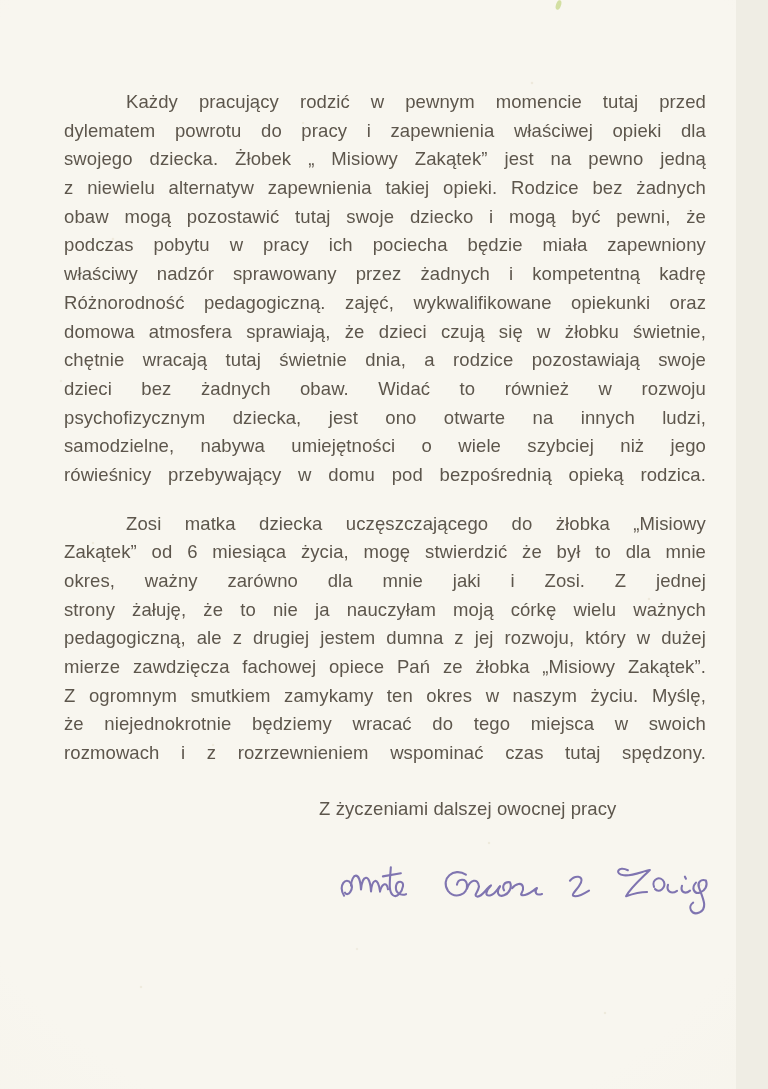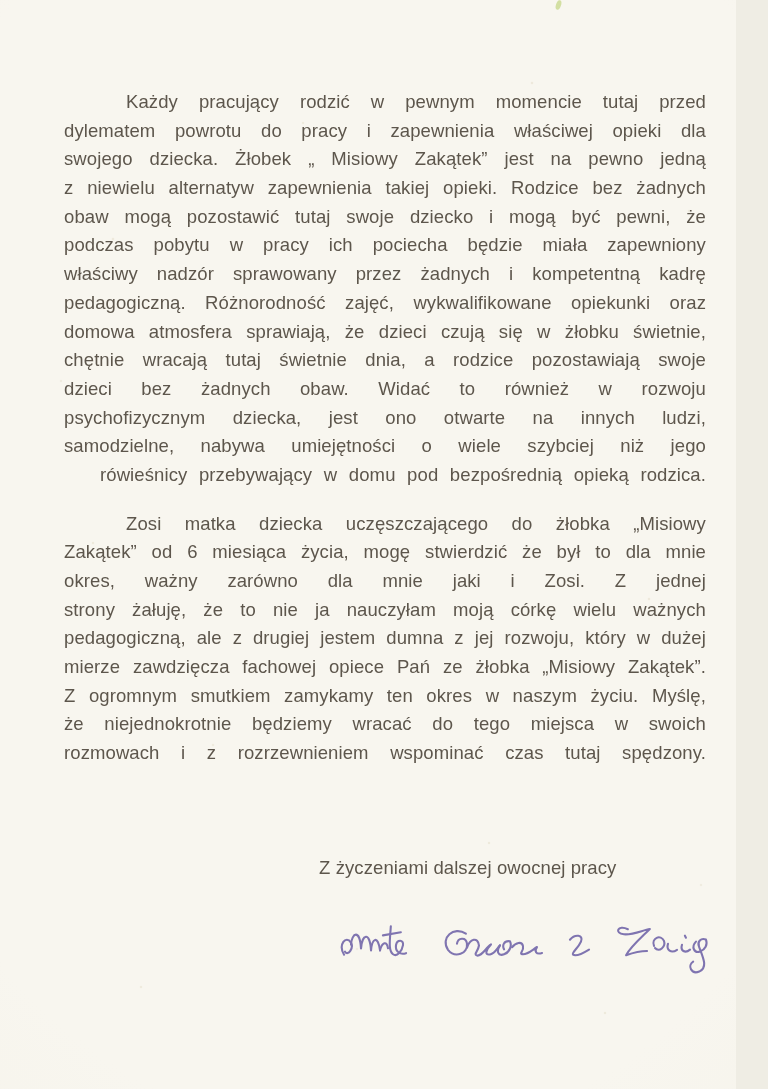--- a/index.html
+++ b/index.html
@@ -63,23 +63,23 @@
     letter-spacing: 0.1px;
   }
   .paragraph-2 { margin-top: 20px; }
   .line { height: 28.7px; }
   .jline {
     display: flex;
     justify-content: space-between;
   }
   .jline span { display: block; white-space: nowrap; }
   .indent { padding-left: 62px; }
-  .plain { text-align: right; margin-left: 36px; }
+  .plain { text-align: right; }
   .closing-line {
-    margin-top: 86px;
+    margin-top: 27px;
     margin-left: 255px;
     font-size: 18.5px;
     height: 28.7px;
   }
   .signature {
     margin-top: 20px;
     margin-left: 270px;
     width: 408px;
     height: 86px;
     transform: rotate(-0.5deg);
@@ -168,22 +168,22 @@
           <span>właściwy</span>
           <span>nadzór</span>
           <span>sprawowany</span>
           <span>przez</span>
           <span>żadnych</span>
           <span>i</span>
           <span>kompetentną</span>
           <span>kadrę</span>
         </div>
       <div class="line jline">
+          <span>Różnorodność</span>
           <span>pedagogiczną.</span>
-          <span>Różnorodność</span>
           <span>zajęć,</span>
           <span>wykwalifikowane</span>
           <span>opiekunki</span>
           <span>oraz</span>
         </div>
       <div class="line jline">
           <span>domowa</span>
           <span>atmosfera</span>
           <span>sprawiają,</span>
           <span>że</span>

